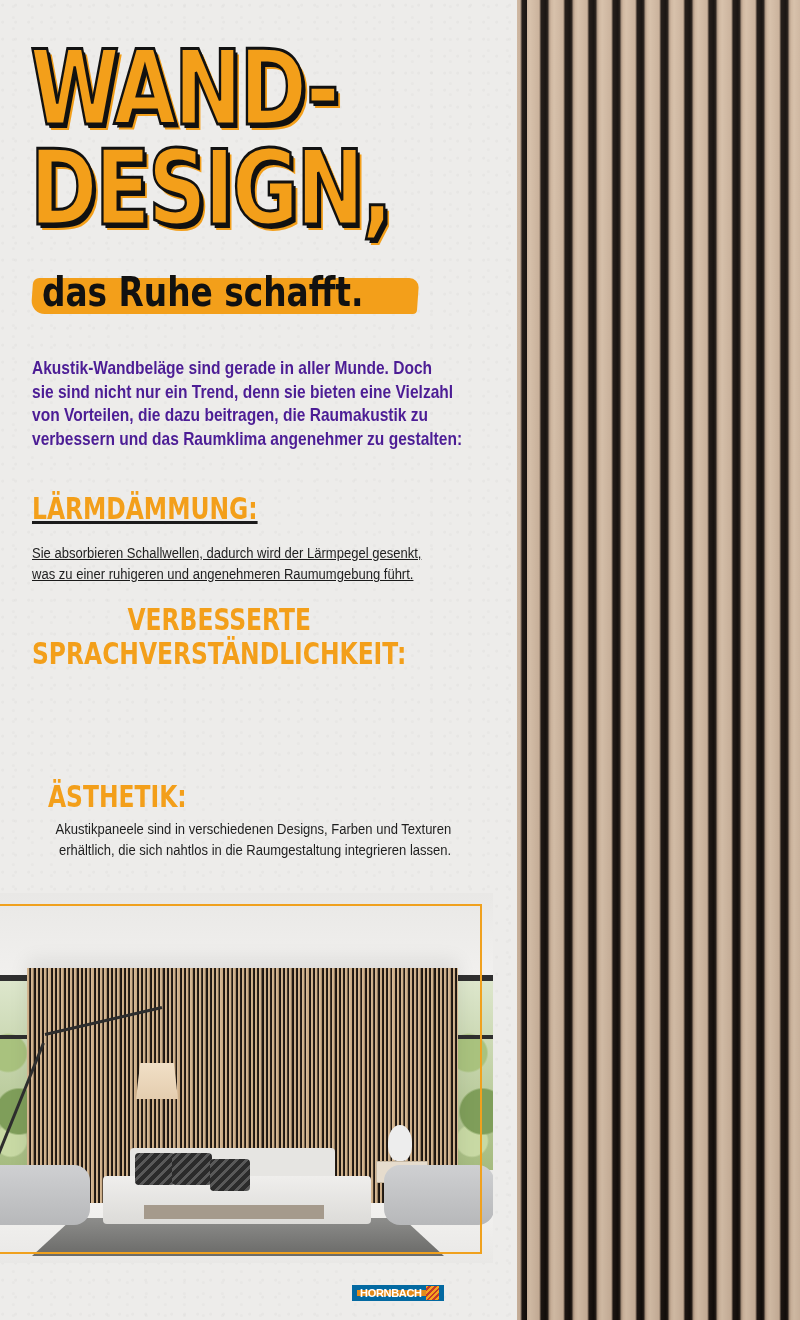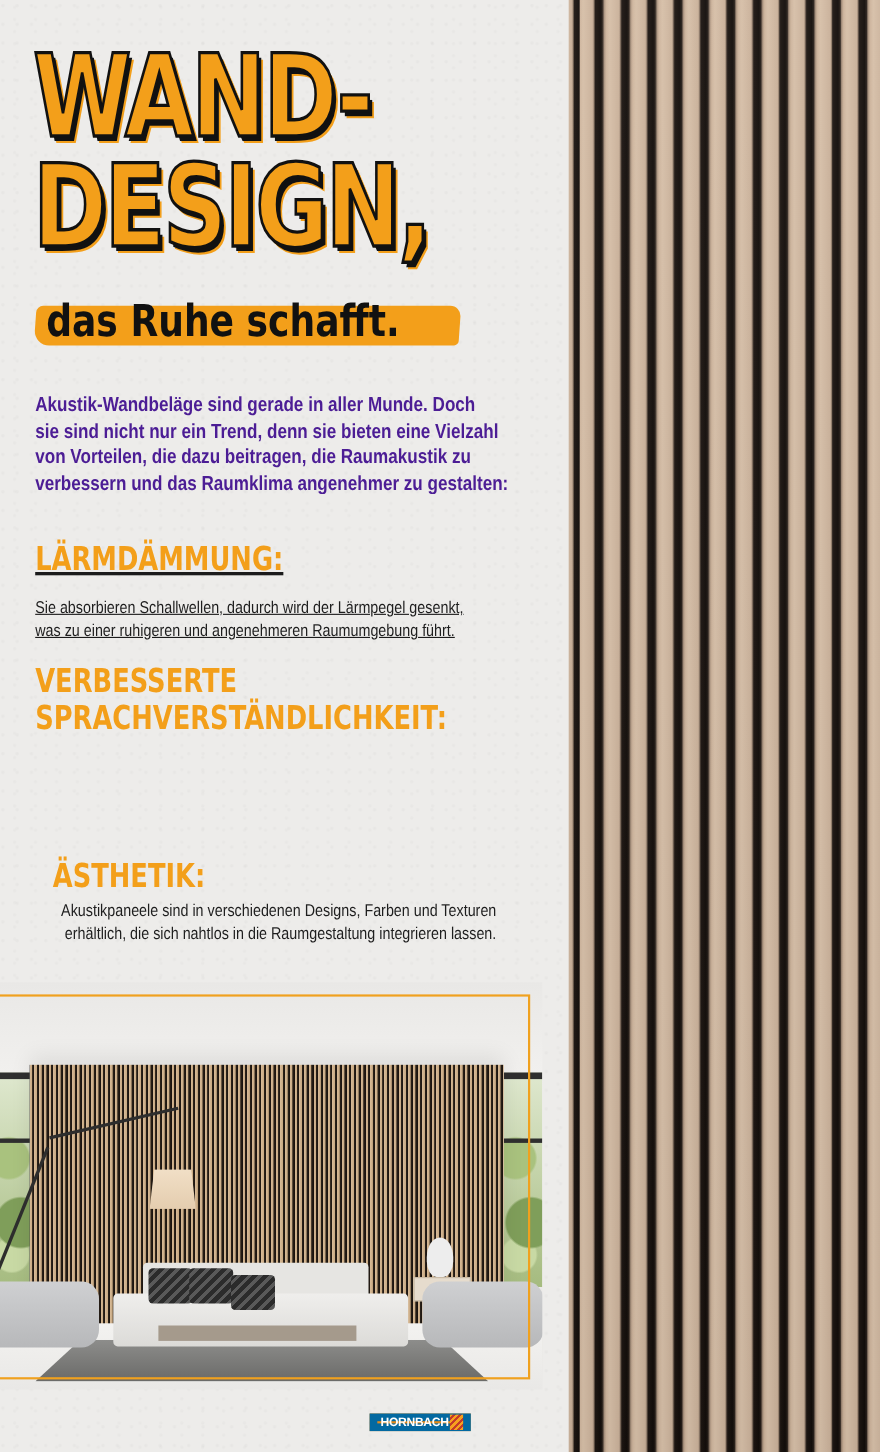--- a/index.html
+++ b/index.html
@@ -187,22 +187,22 @@
       background: #ededed; border-radius: 50% 50% 40% 40%;
     }
     .photo-frame {
       position: absolute; left: -2px; top: 904px; width: 484px; height: 350px;
       border: 2px solid #f0a11e;
       pointer-events: none;
     }
 
     
     .logo {
-      position: absolute; left: 336px; top: 1285px; width: 92px; height: 16px;
-      background: #e38a1a; border: 7px solid #0369a1;
+      position: absolute; left: 352px; top: 1285px; width: 92px; height: 16px;
+      background: #e38a1a; border: 5px solid #0369a1;
       display: flex; align-items: center;
     }
     .logo-text {
       font-family: "Liberation Sans", sans-serif; font-weight: bold;
       font-size: 11px; color: #fff; letter-spacing: -0.3px;
       padding-left: 3px; width: 76px;
     }
     .logo-mark {
       width: 14px; height: 14px;
       background: repeating-linear-gradient(135deg, #f6a21e 0 2px, #c43a2a 2px 4px);
@@ -232,21 +232,21 @@
 </div>
 
 <div class="section" style="top:492px;text-decoration:underline;">
   <span class="section-title">LÄRMDÄMMUNG:</span>
   <div class="section-body" style="margin-top:16px;">
     <span>Sie absorbieren Schallwellen, dadurch wird der Lärmpegel gesenkt,</span>
     <span>was zu einer ruhigeren und angenehmeren Raumumgebung führt.</span>
   </div>
 </div>
 
-<div class="section" style="top:603px;">
+<div class="section" style="top:603px;text-align:center;">
   <span class="section-title">VERBESSERTE</span>
   <span class="section-title">SPRACHVERSTÄNDLICHKEIT:</span>
 </div>
 
 <div class="section" style="top:780px;margin-left:16px;">
   <span class="section-title">ÄSTHETIK:</span>
   <div class="section-body" style="margin-top:4px;text-align:right;">
     <span>Akustikpaneele sind in verschiedenen Designs, Farben und Texturen</span>
     <span>erhältlich, die sich nahtlos in die Raumgestaltung integrieren lassen.</span>
   </div>

